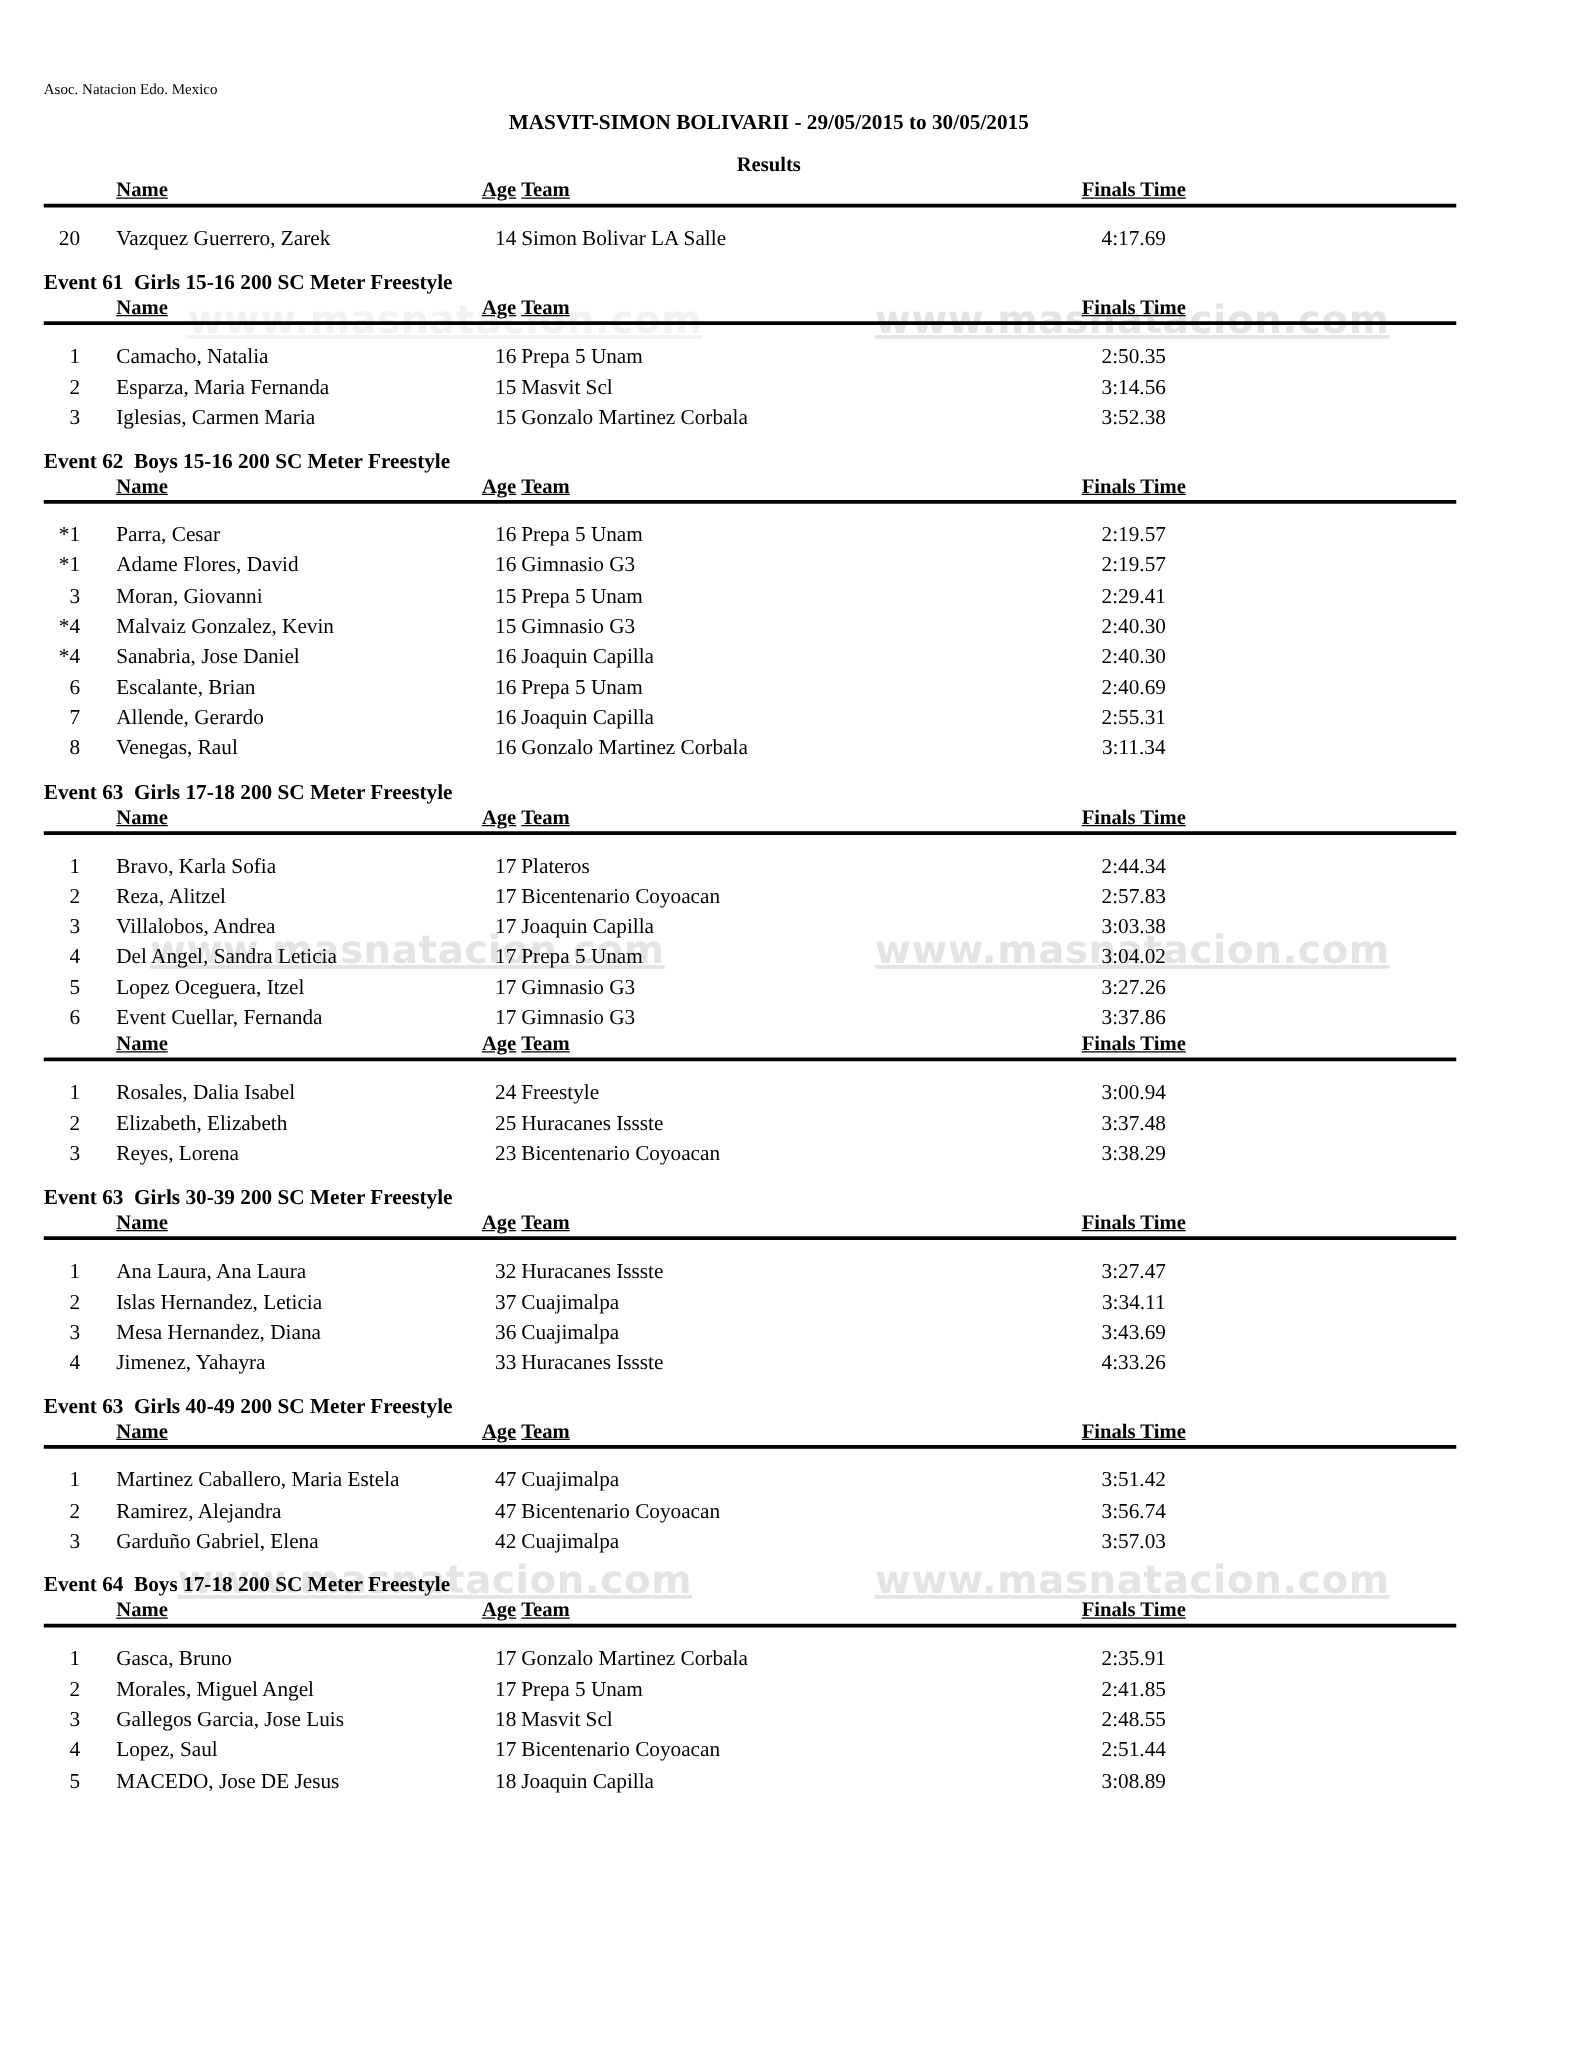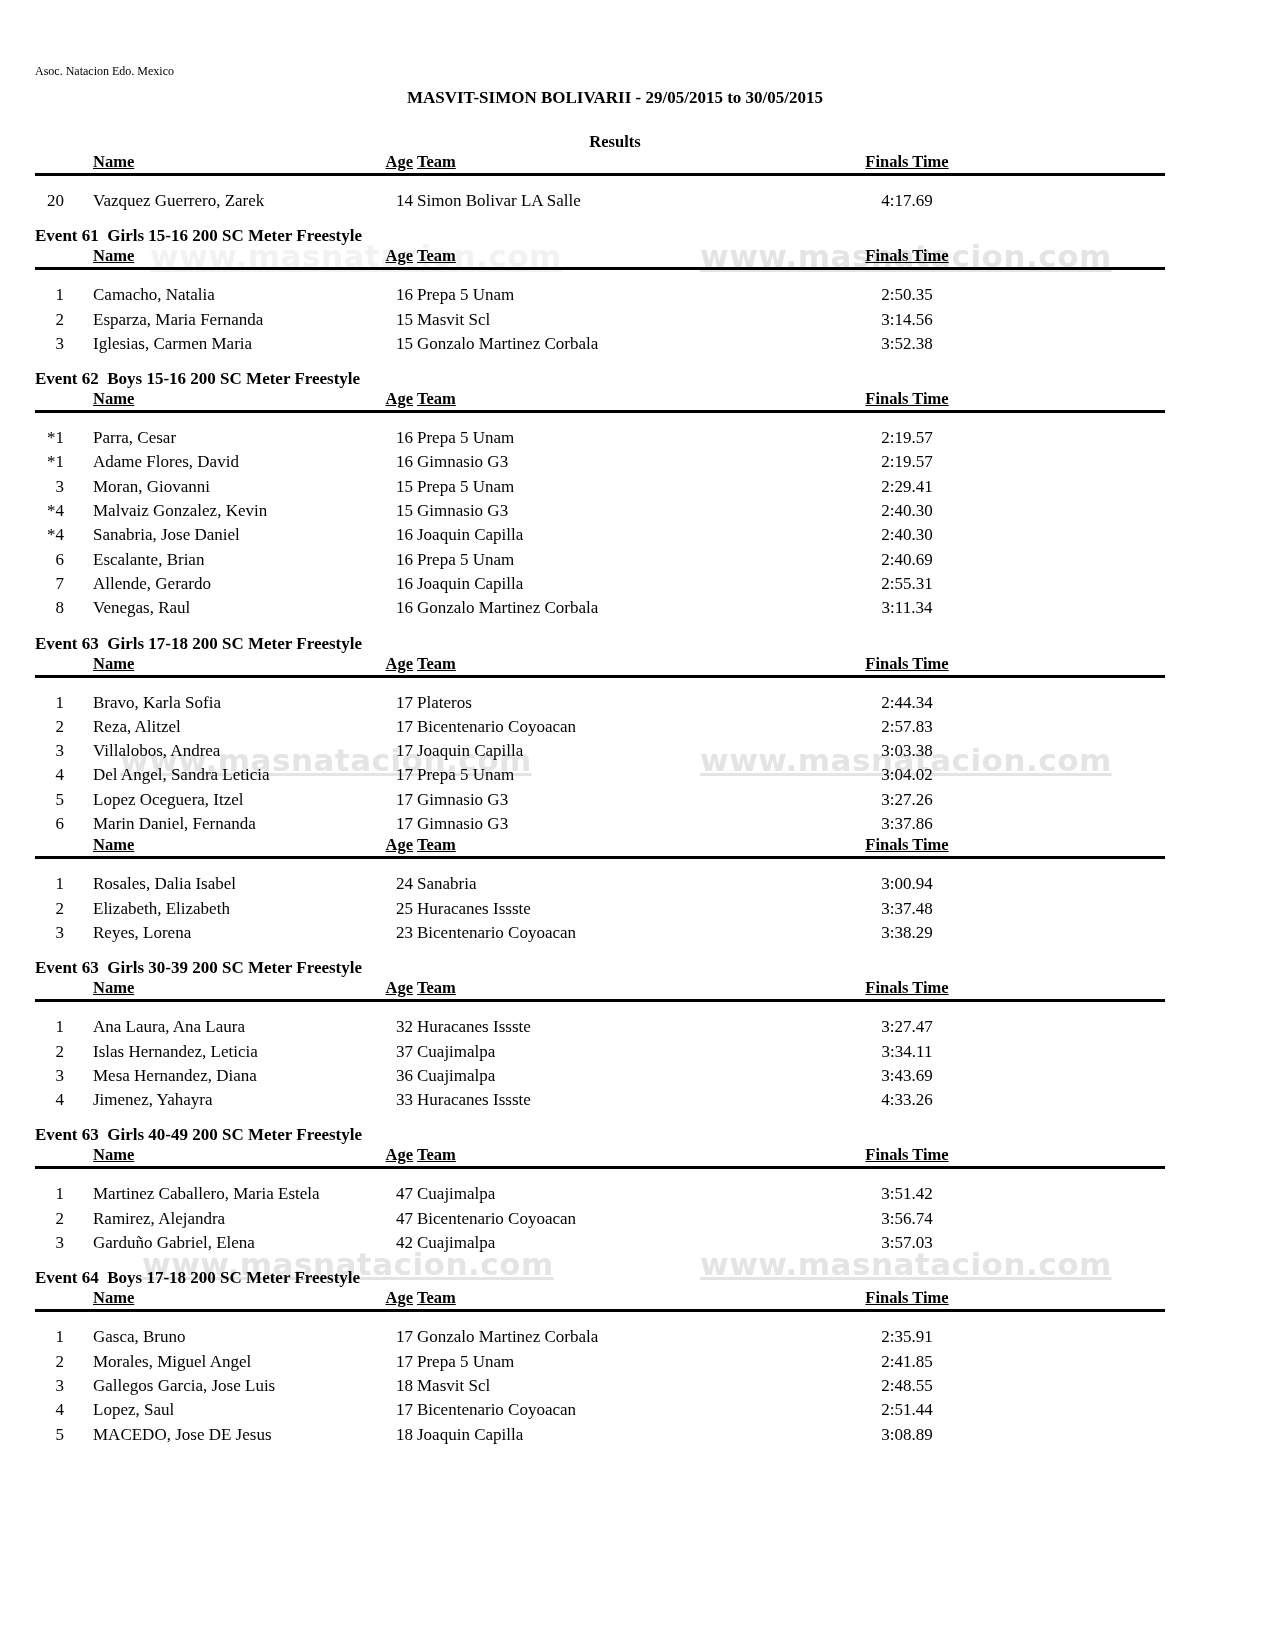--- a/index.html
+++ b/index.html
@@ -30,21 +30,21 @@
     line-height: 23px;
     margin-top: 5px;
     padding-left: 30px;
     white-space: pre;
   }
   .results-label {
     text-align: center;
     font-weight: bold;
     font-size: 16.5px;
     line-height: 22px;
-    margin-top: 22px;
+    margin-top: 12px;
     padding-left: 30px;
   }
   .event-title {
     font-weight: bold;
     font-size: 17px;
     line-height: 22px;
     margin-top: 12px;
     white-space: pre;
   }
   .grid {
@@ -339,21 +339,21 @@
     <span class="c-age">17</span>
     <span></span>
     <span>Gimnasio G3</span>
     <span class="c-finals">3:27.26</span>
     <span></span>
   </div>
 
   <div class="grid trow">
     <span class="c-place">6</span>
     <span></span>
-    <span>Marin Daniel, Fernanda</span>
+    <span>Event Cuellar, Fernanda</span>
     <span class="c-age">17</span>
     <span></span>
     <span>Gimnasio G3</span>
     <span class="c-finals">3:37.86</span>
     <span></span>
   </div>
 </div>
   </section>
 
   <section class="section">
@@ -367,21 +367,21 @@
       <span class="hlabel c-finals">Finals Time</span>
       <span></span>
     </div>
     <div class="rows">
   <div class="grid trow">
     <span class="c-place">1</span>
     <span></span>
     <span>Rosales, Dalia Isabel</span>
     <span class="c-age">24</span>
     <span></span>
-    <span>Sanabria</span>
+    <span>Freestyle</span>
     <span class="c-finals">3:00.94</span>
     <span></span>
   </div>
 
   <div class="grid trow">
     <span class="c-place">2</span>
     <span></span>
     <span>Elizabeth, Elizabeth</span>
     <span class="c-age">25</span>
     <span></span>

